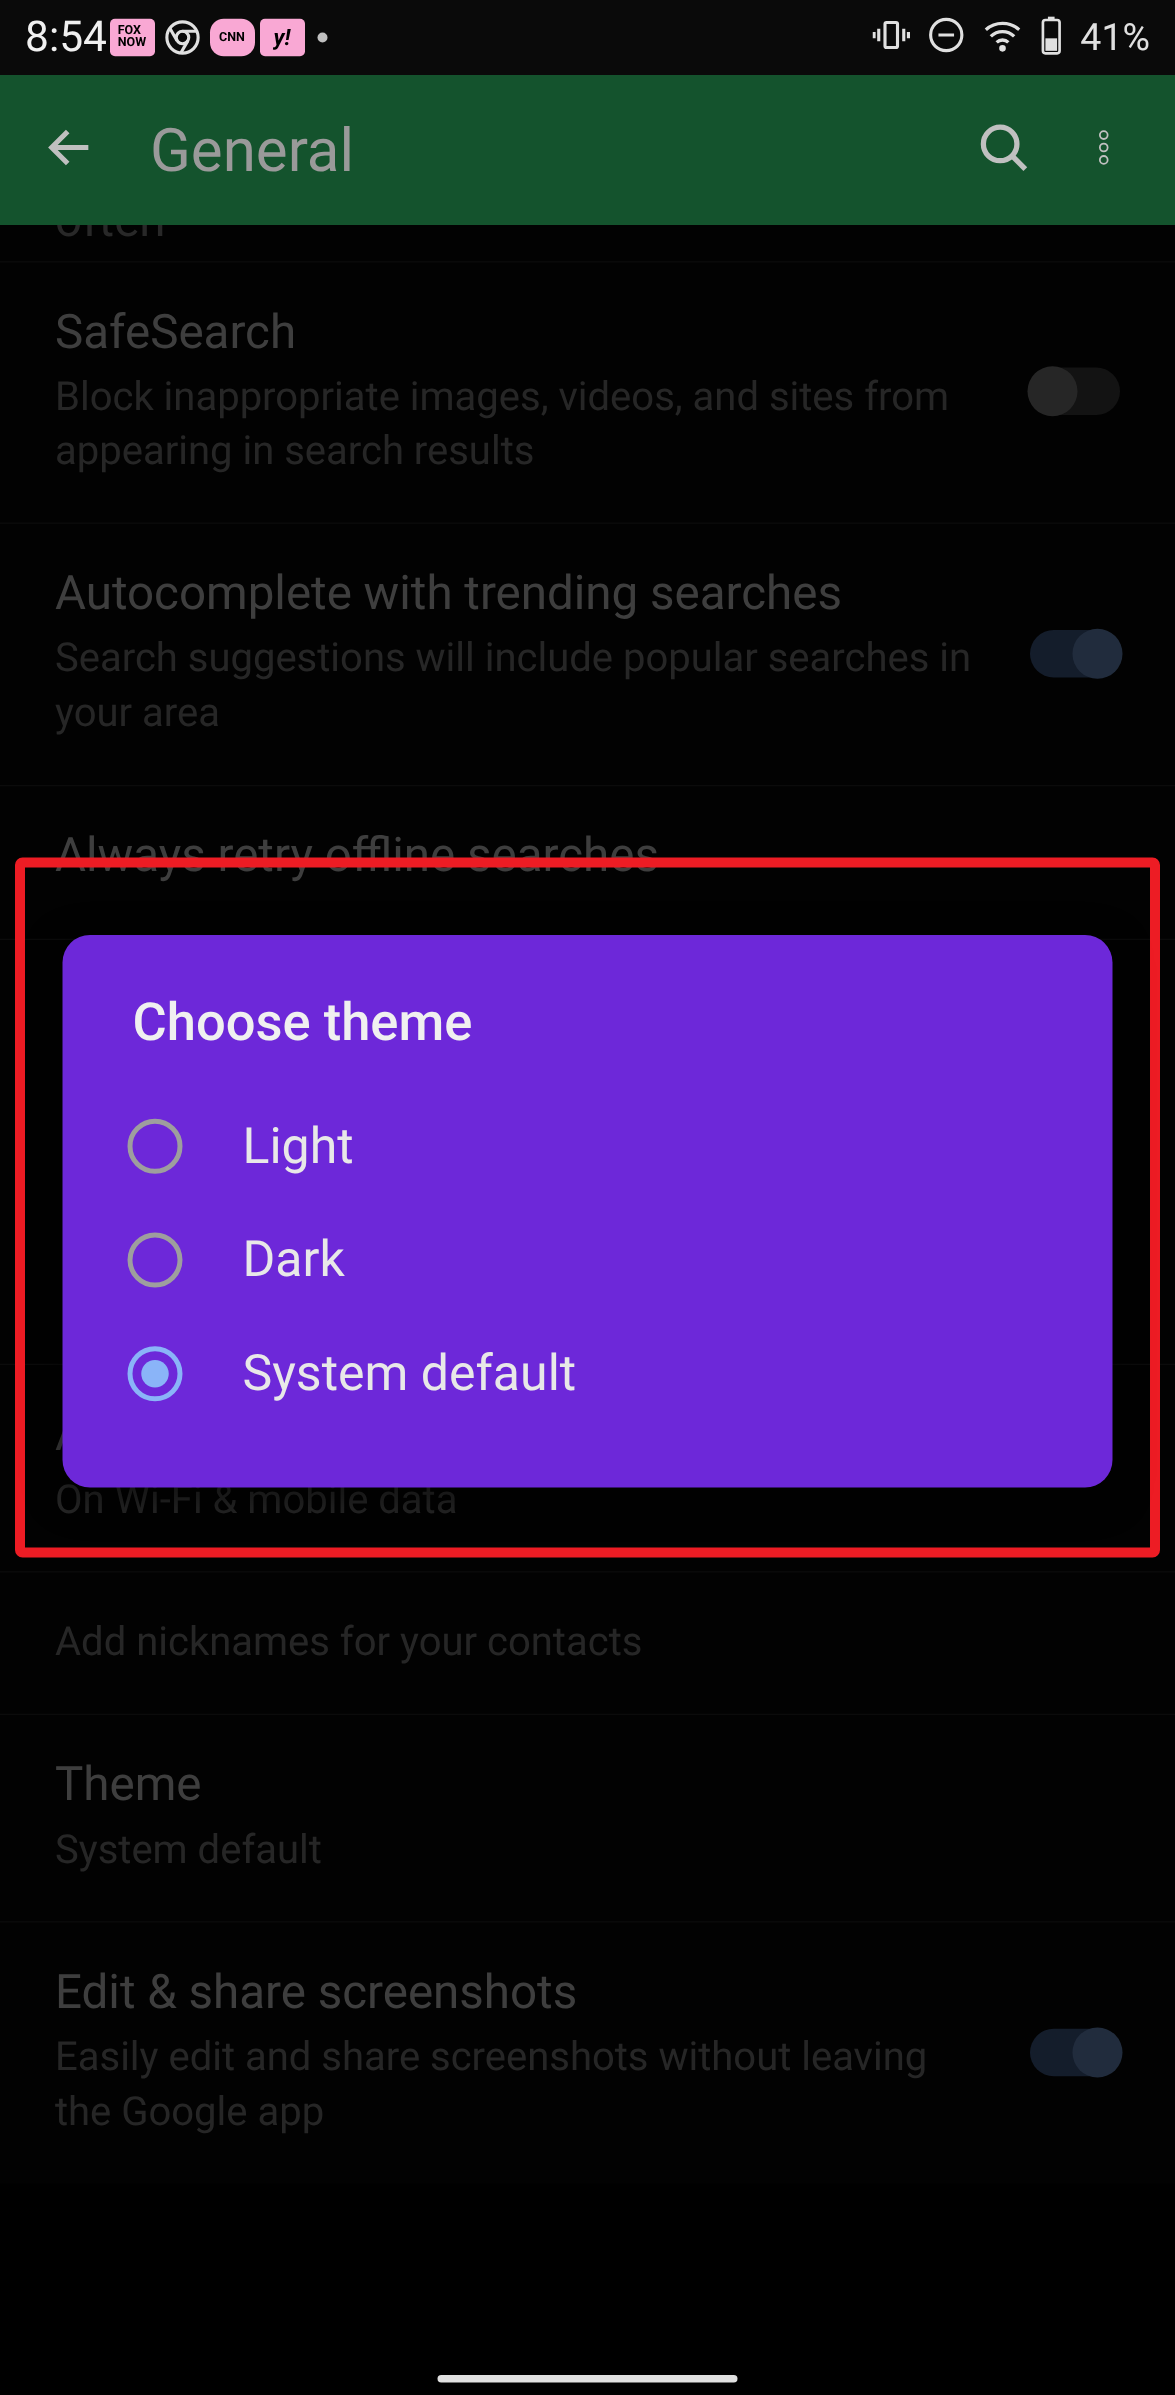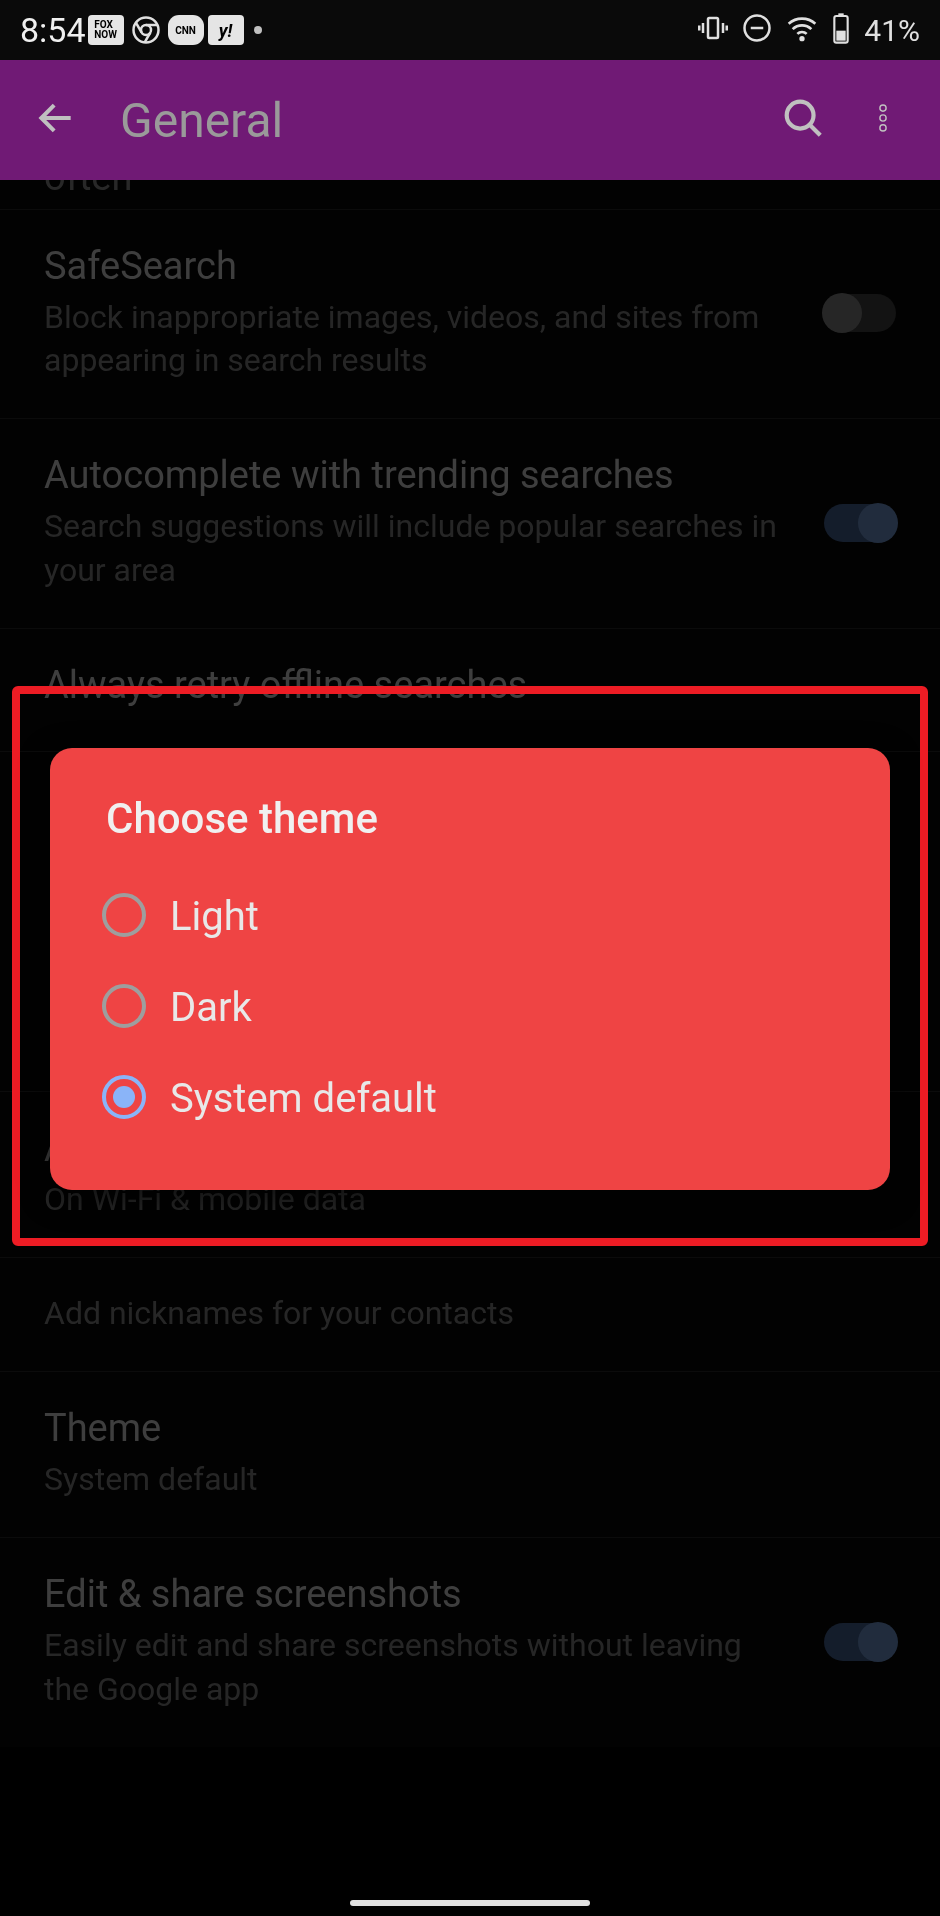--- a/index.html
+++ b/index.html
@@ -17,32 +17,32 @@
     .status-bar {
       height: 60px;
       display: flex;
       align-items: center;
       padding: 0 20px;
       background: #0a0a0a;
     }
     .status-left { display: flex; align-items: center; gap: 0; }
     .status-time { font-size: 34px; font-weight: 400; color: #f0f0f0; }
     .status-icon-box { width: 40px; height: 32px; display: flex; align-items: center; justify-content: center; }
-    .status-icon-rect { width: 36px; height: 30px; background: #e5e5e5; border-radius: 4px; display: flex; align-items: center; justify-content: center; font-size: 14px; color: #000; font-weight: bold; }
+    .status-icon-rect { width: 36px; height: 30px; background: #f9a8d4; border-radius: 4px; display: flex; align-items: center; justify-content: center; font-size: 14px; color: #000; font-weight: bold; }
     .status-dot { width: 8px; height: 8px; background: #c0c0c0; border-radius: 50%; margin-left: 8px; }
     .status-right { margin-left: auto; display: flex; align-items: center; gap: 14px; color: #e0e0e0; }
     .status-battery-text { font-size: 30px; color: #e0e0e0; }
 
     
     .toolbar {
       height: 120px;
       display: flex;
       align-items: center;
       padding: 0 20px;
-      background: #701a75;
+      background: #14532d;
     }
     .toolbar .back { padding: 10px 14px; }
     .toolbar-title { font-size: 48px; color: #9a9a9a; font-weight: 400; margin-left: 28px; flex: 1; }
     .toolbar .action { padding: 10px 20px; }
 
     
     .list { background: #050505; }
     .item {
       padding: 34px 44px 36px 44px;
       border-bottom: 1px solid #1a1a1a;
@@ -82,29 +82,29 @@
       border-radius: 6px;
       z-index: 3;
       pointer-events: none;
     }
 
     
     .dialog {
       position: absolute;
       left: 50px; right: 50px;
       top: 748px;
-      background: #ef4444;
+      background: #6d28d9;
       border-radius: 22px;
       padding: 46px 40px 46px 40px;
       z-index: 4;
       box-shadow: 0 8px 30px rgba(0,0,0,0.6);
     }
     .dialog-title { font-size: 42px; color: #f0f0f0; font-weight: 500; margin-bottom: 28px; padding-left: 16px; }
     .option {
-      display: flex; gap: 24px;
+      display: flex; align-items: center; gap: 48px;
       padding: 22px 12px;
     }
     .radio {
       width: 44px; height: 44px; border-radius: 50%;
       border: 4px solid #9e9e9e;
       flex-shrink: 0;
       position: relative;
     }
     .radio.selected { border-color: #8ab4f8; }
     .radio.selected::after {

